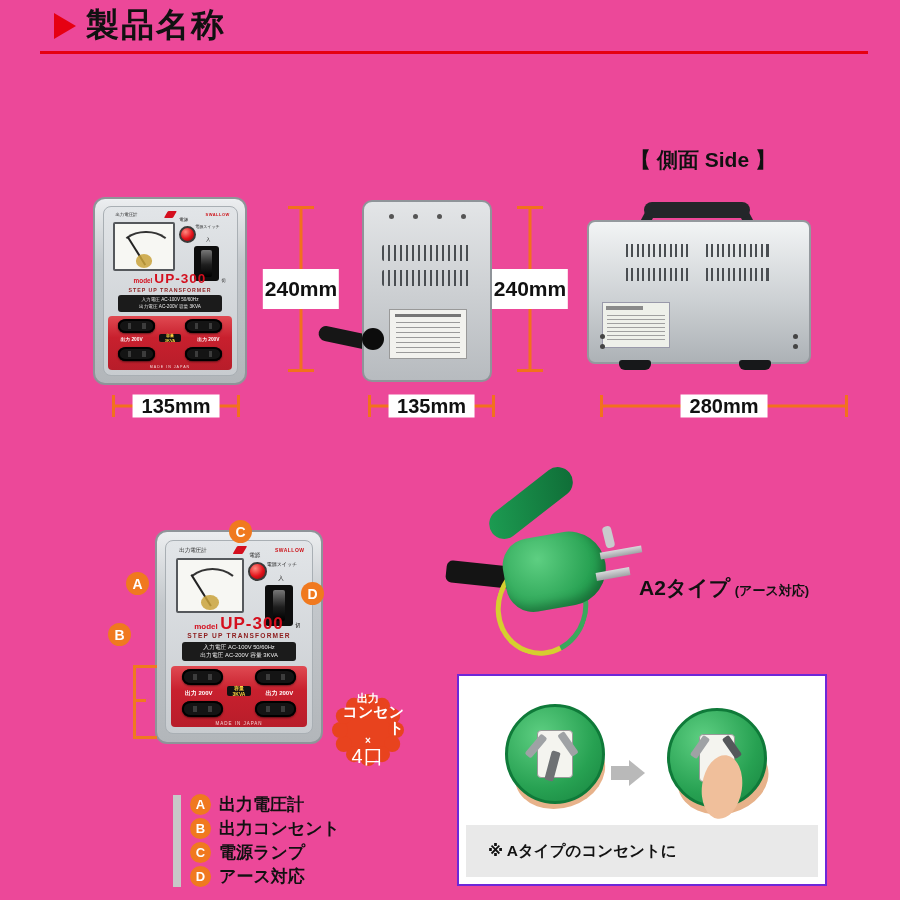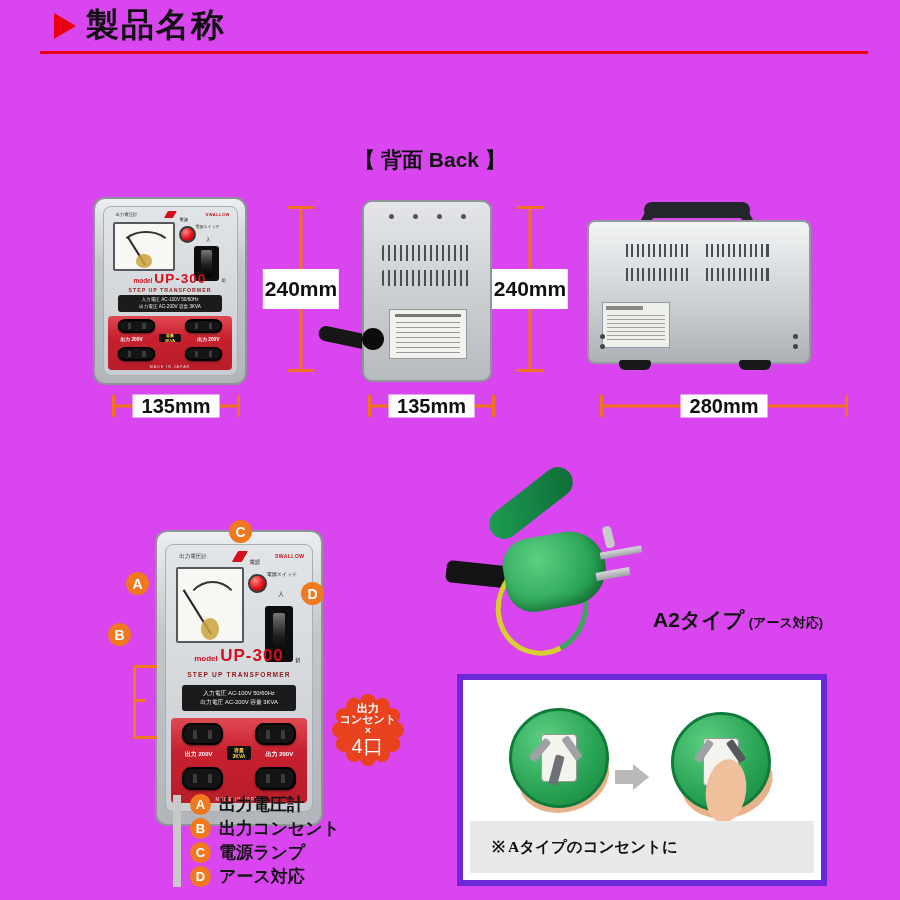--- a/index.html
+++ b/index.html
@@ -1,16 +1,16 @@
 <!DOCTYPE html>
 <html><head>
 <meta charset="utf-8">
 <style>
   html,body{margin:0;padding:0;background:#fff;}
-  .canvas{position:relative;width:900px;height:900px;background:#d946ef;overflow:hidden;
+  .canvas{position:relative;width:900px;height:900px;background:#ec4899;overflow:hidden;
           font-family:"Liberation Sans","DejaVu Sans",sans-serif;color:#111;}
   .abs{position:absolute;}
 
   
   .hdr-arrow{left:54px;top:13px;width:0;height:0;border-left:22px solid #e60012;
              border-top:13px solid transparent;border-bottom:13px solid transparent;}
   .hdr-title{left:86px;top:3px;font-size:33px;font-weight:900;letter-spacing:2px;}
   .hdr-rule{left:40px;top:51px;width:828px;height:3px;background:#e60012;}
 
   
@@ -25,21 +25,21 @@
              background:#fff;padding:8px 2px;font-size:21px;font-weight:600;white-space:nowrap;}
   .hdim{height:22px;}
   .hdim .rule{position:absolute;top:50%;left:0;right:0;height:3px;transform:translateY(-50%);background:#f2711c;}
   .hdim .cap{position:absolute;top:0;width:3px;height:100%;background:#f2711c;}
   .hdim .cap.r{right:0;}
   .hdim .lbl{position:absolute;left:50%;top:50%;transform:translate(-50%,-50%);
              background:#fff;padding:0 9px;font-size:20px;font-weight:600;white-space:nowrap;}
 
   
   .devF.small{left:93px;top:197px;width:154px;height:188px;font-size:8px;}
-  .devF.large{left:155px;top:530px;width:168px;height:296px;font-size:10px;}
+  .devF.large{left:155px;top:530px;width:168px;height:214px;font-size:10px;}
   .df-body{position:absolute;inset:0;background:linear-gradient(180deg,#eceef0,#c3c7cb 35%,#b2b6ba);
            border:2px solid #8f9499;border-radius:12px;}
   .df-face{position:absolute;inset:4% 5%;background:linear-gradient(180deg,#e2e5e8,#c8ccd0);
            border:1px solid #a9afb4;border-radius:8px;overflow:hidden;}
   .df-meter-caption{position:absolute;left:9%;top:3%;font-size:.55em;color:#222;}
   .df-wing{position:absolute;left:47%;top:2.2%;width:7%;height:4%;background:#d40f1e;
            transform:skewX(-30deg);border-radius:1px;}
   .df-brand{position:absolute;right:5%;top:3%;font-size:.5em;font-weight:bold;color:#cc1016;letter-spacing:.5px;}
   .df-meter{position:absolute;left:7%;top:8.5%;width:44%;height:27%;background:#f7f7f3;
             border:2px solid #55585c;border-radius:2px;}
@@ -114,21 +114,21 @@
 
   
   .sec2-label{left:233px;top:477px;transform:translateX(-50%);font-size:23px;font-weight:800;white-space:nowrap;}
   .callout{width:23px;height:23px;border-radius:50%;background:#f0791f;color:#fff;font-size:14px;
            font-weight:800;display:flex;align-items:center;justify-content:center;z-index:5;}
   .bline{background:#f0791f;z-index:4;}
   .badge{left:332px;top:694px;width:72px;height:72px;}
   .badge .txt{position:absolute;inset:0;display:flex;flex-direction:column;align-items:center;
               justify-content:center;color:#fff;text-align:center;line-height:1.05;}
   .badge .t1{font-size:11px;font-weight:800;}
-  .badge .t2{font-size:11px;font-weight:800;}
+  .badge .t2{font-size:15px;font-weight:800;text-align:right;}
   .badge .t3{font-size:10px;font-weight:800;}
   .badge .t4{font-size:20px;font-weight:400;letter-spacing:1px;}
   .legend-bar{left:173px;top:795px;width:8px;height:92px;background:#c8c8c8;}
   .legend-row{left:190px;height:23px;display:flex;align-items:center;gap:8px;}
   .legend-key{width:21px;height:21px;border-radius:50%;background:#f0791f;color:#fff;font-size:13px;
               font-weight:800;display:flex;align-items:center;justify-content:center;flex:none;}
   .legend-txt{font-size:17px;font-weight:700;white-space:nowrap;}
 
   
   .plug{left:452px;top:492px;width:205px;height:165px;}
@@ -139,26 +139,26 @@
   .pl-wire{position:absolute;left:44px;top:66px;width:82px;height:88px;border:5px solid #d6cf2f;
            border-radius:50%;border-top-color:transparent;border-right-color:#3aa85c;transform:rotate(18deg);}
   .pl-body{position:absolute;left:52px;top:42px;width:102px;height:74px;border-radius:28px 38px 38px 28px;
            background:radial-gradient(circle at 35% 30%,#5ecf82,#27a152 65%,#17833f);
            transform:rotate(-10deg);box-shadow:inset -4px -6px 10px rgba(0,0,0,.25);}
   .pl-prong{position:absolute;background:linear-gradient(180deg,#d8d9db,#9fa2a5);transform:rotate(-10deg);}
   .pl-p1{left:148px;top:57px;width:42px;height:7px;}
   .pl-p2{left:144px;top:78px;width:34px;height:8px;}
   .pl-pg{left:152px;top:34px;width:9px;height:22px;border-radius:4px;background:#c9cbcd;transform:rotate(-14deg);}
   .plug-text1{left:653px;top:543px;font-size:19px;font-weight:700;white-space:nowrap;}
-  .plug-text2{left:653px;top:574px;white-space:nowrap;margin-top:32px;}
+  .plug-text2{left:639px;top:574px;white-space:nowrap;}
   .plug-text2 .b{font-size:21px;font-weight:800;}
   .plug-text2 .n{font-size:13px;font-weight:600;}
 
   
-  .note-box{left:457px;top:674px;width:370px;height:212px;border:6px solid #6d28d9;background:#fff;box-sizing:border-box;font-family:Liberation Serif, serif;}
+  .note-box{left:457px;top:674px;width:370px;height:212px;border:2px solid #6d28d9;background:#fff;box-sizing:border-box;}
   .nb-strip{position:absolute;left:7px;right:7px;bottom:7px;height:52px;background:#e9e9e9;
             display:flex;flex-direction:column;justify-content:center;}
   .nb-l1{font-size:15.5px;font-weight:700;padding-left:22px;line-height:22px;white-space:nowrap;}
   .nb-l2{font-size:15.5px;font-weight:700;padding-left:40px;line-height:22px;white-space:nowrap;}
   .pb-hand{position:absolute;width:92px;height:72px;border-radius:50%;background:#e7b28a;}
   .pb-plug{position:absolute;width:94px;height:94px;border-radius:50%;border:3px solid #0f7a39;
            background:radial-gradient(circle at 35% 30%,#5ecf82,#27a152 60%,#17833f);}
   .pb-center{position:absolute;left:50%;top:50%;transform:translate(-50%,-50%);width:34px;height:46px;
              background:#f4f4ef;border:1px solid #999;border-radius:4px;}
   .pb-pin{position:absolute;background:#9fa2a5;border-radius:2px;}
@@ -169,21 +169,21 @@
 </style>
 </head>
 <body>
 
 <div class="canvas">
 
   <div class="abs hdr-arrow"></div>
   <div class="abs hdr-title">製品名称</div>
   <div class="abs hdr-rule"></div>
 
-  <div class="abs view-label" style="left:430px;">【 背面 Back 】</div>
+  <div class="abs view-label" style="left:703px;">【 側面 Side 】</div>
 
   <div class="abs devF small">
   <div class="df-body">
     <div class="df-face">
       <div class="df-meter-caption">出力電圧計</div>
       <div class="df-wing"></div>
       <div class="df-brand">SWALLOW</div>
       <div class="df-meter">
         <div class="arc"></div>
         <div class="needle"></div>

